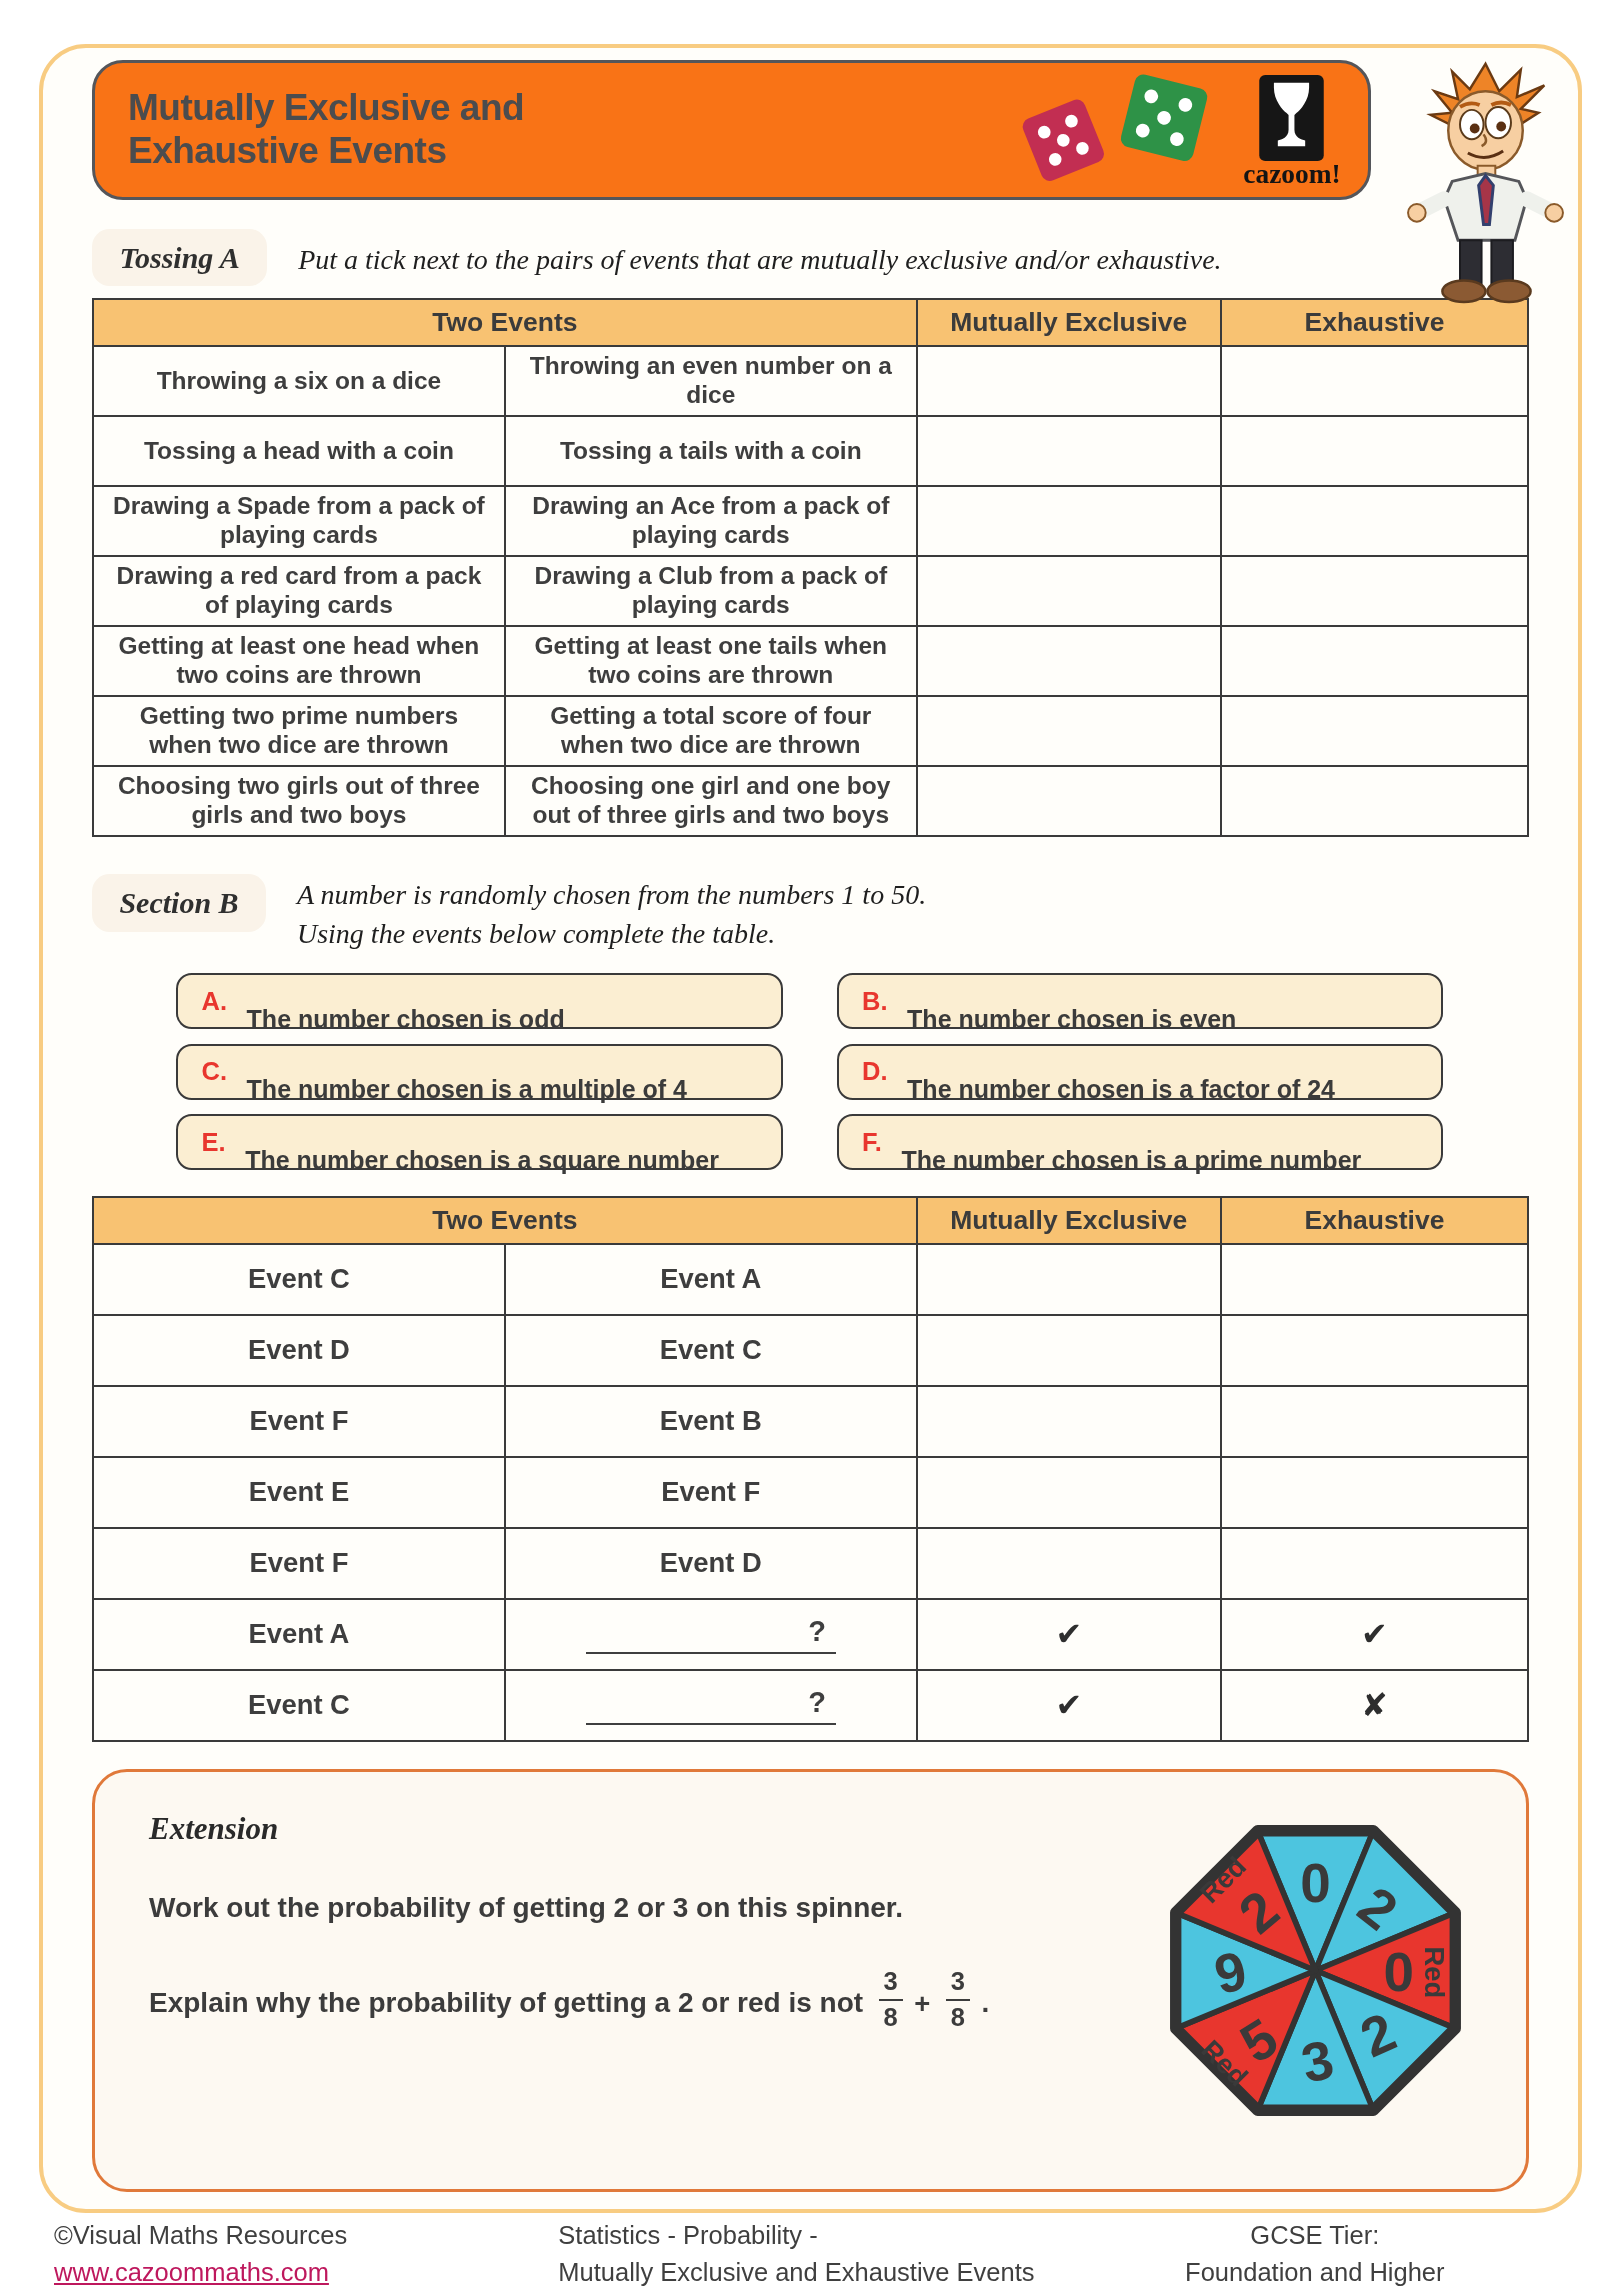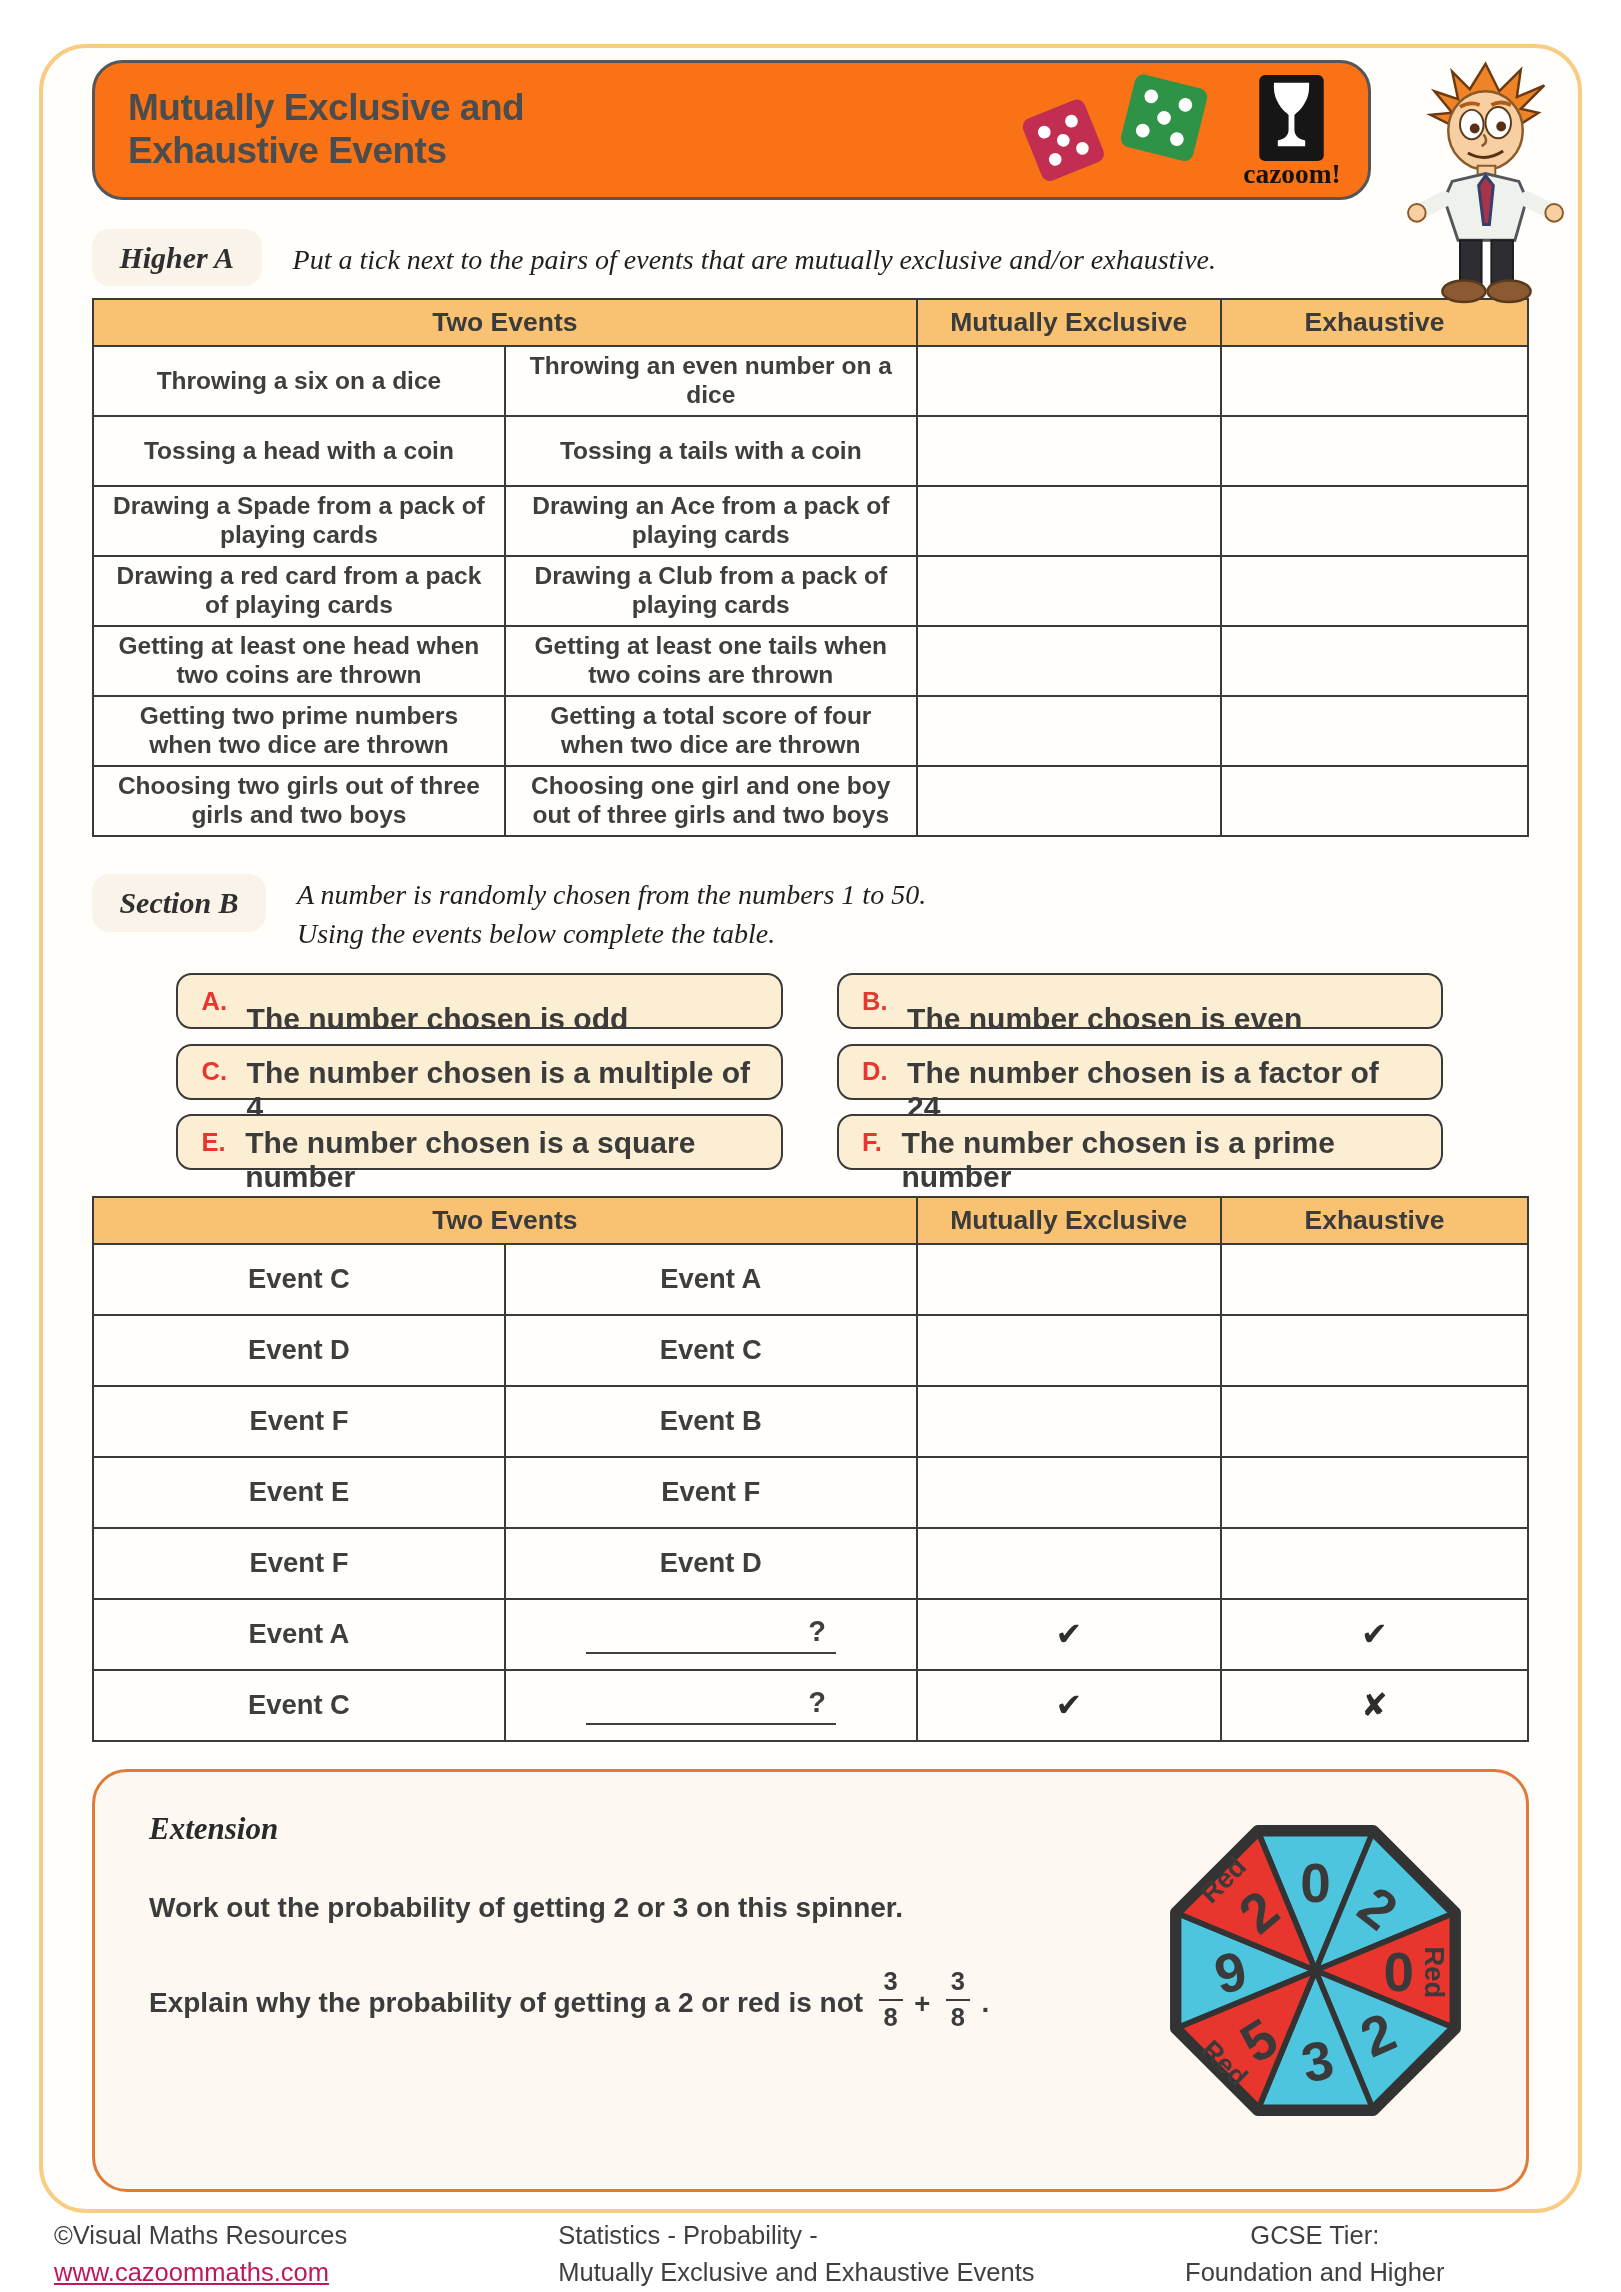--- a/index.html
+++ b/index.html
@@ -41,21 +41,21 @@
   .blank-line { display:inline-block; width:250px; border-bottom:2.9px solid #3F3F3F;
                 text-align:right; padding:0 9.8px 3.9px 0; font-size:29px; color:#3F3F3F; }
   .mark { font-family:"DejaVu Sans", sans-serif; font-size:32px; font-weight:bold; color:#2E2E2E; }
 
   
   .events { display:grid; grid-template-columns:1fr 1fr; column-gap:54px; row-gap:14.7px;
             margin:19.6px 86px 0 84px; }
   .event-box { background:#FBEED2; border:2.9px solid #3A3A3A; border-radius:15.7px; height:56px;
                display:flex; align-items:center; padding:0 23.5px; gap:19.6px; }
   .event-letter { color:#E8362E; font-weight:bold; font-size:25.5px; }
-  .event-text { font-weight:bold; font-size:30px; color:#3B3B3B;margin-top:36px; }
+  .event-text { font-weight:bold; font-size:25px; color:#3B3B3B;margin-top:36px; }
 
   
   .extension { position:relative; margin-top:27.4px; border:3.9px solid #E0793A; border-radius:35px;
                background:#FDF9F2; height:423px; padding:39px 54px 0 54px; }
   .ext-label { font-family:"Liberation Serif", serif; font-style:italic; font-weight:bold;
                font-size:31px; color:#2A2A2A; }
   .ext-line { margin-top:45px; font-weight:bold; font-size:28px; color:#3C3C3C; max-width:1019px; }
   .frac { display:inline-block; vertical-align:middle; text-align:center; margin:0 3.9px 9.8px 7.8px;
           font-size:25.5px; line-height:1; font-weight:bold; color:#3C3C3C; }
   .frac .fr-num { display:block; border-bottom:2.9px solid #3C3C3C; padding:0 4.9px 3.9px; }
@@ -133,21 +133,21 @@
       <circle cx="16" cy="164" r="9" fill="#F7CFA2" stroke="#8A5A2A" stroke-width="2"></circle>
       <circle cx="156" cy="164" r="9" fill="#F7CFA2" stroke="#8A5A2A" stroke-width="2"></circle>
       <path d="M86,126 L79,136 L84,176 L90,176 L94,136 Z" fill="#A63548" stroke="#33406E" stroke-width="3"></path>
       <rect x="60" y="192" width="22" height="46" fill="#2D2D33" stroke="#1C1C20" stroke-width="2"></rect>
       <rect x="92" y="192" width="22" height="46" fill="#2D2D33" stroke="#1C1C20" stroke-width="2"></rect>
       <ellipse cx="64" cy="244" rx="22" ry="11" fill="#8B5A33" stroke="#5A3A1E" stroke-width="2.5"></ellipse>
       <ellipse cx="110" cy="244" rx="22" ry="11" fill="#8B5A33" stroke="#5A3A1E" stroke-width="2.5"></ellipse>
     </svg>
 
     <div class="section-row">
-      <div class="section-label">Higher A</div>
+      <div class="section-label">Tossing A</div>
       <div class="instruction">Put a tick next to the pairs of events that are mutually exclusive and/or exhaustive.</div>
     </div>
 
     <table class="tblA">
       <colgroup>
           <col style="width:28.7%">
           <col style="width:28.7%">
           <col style="width:21.2%">
           <col style="width:21.4%">
         </colgroup>

